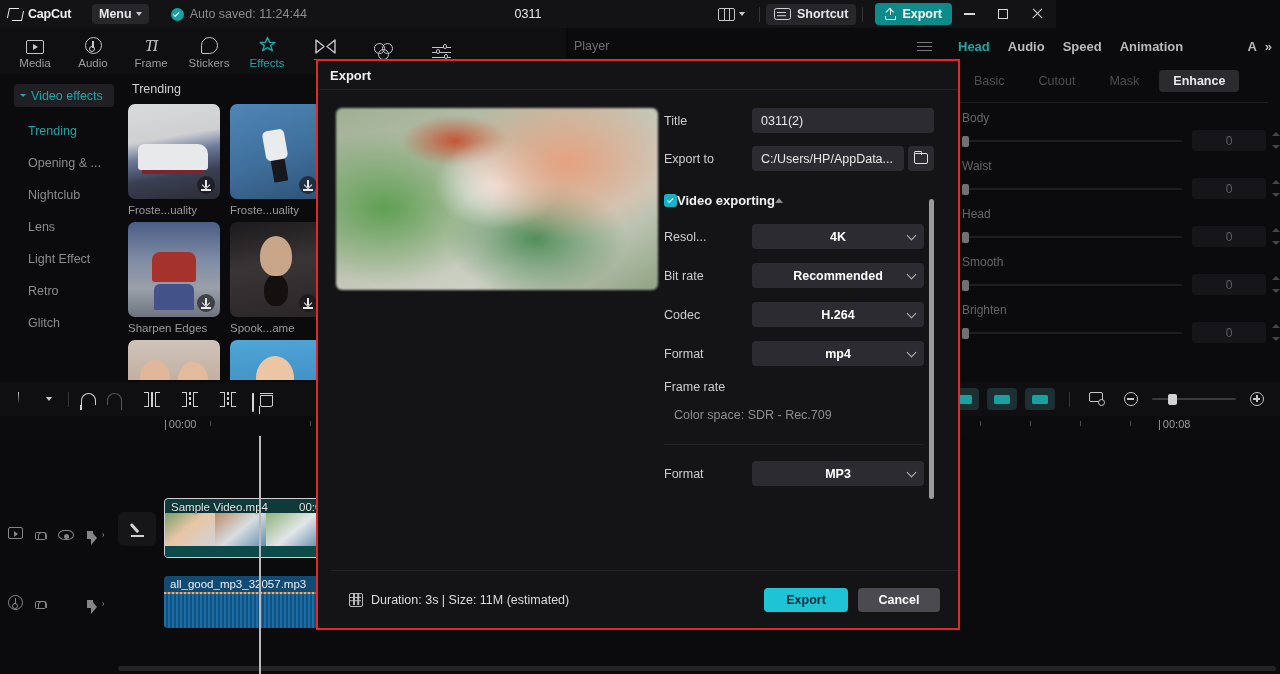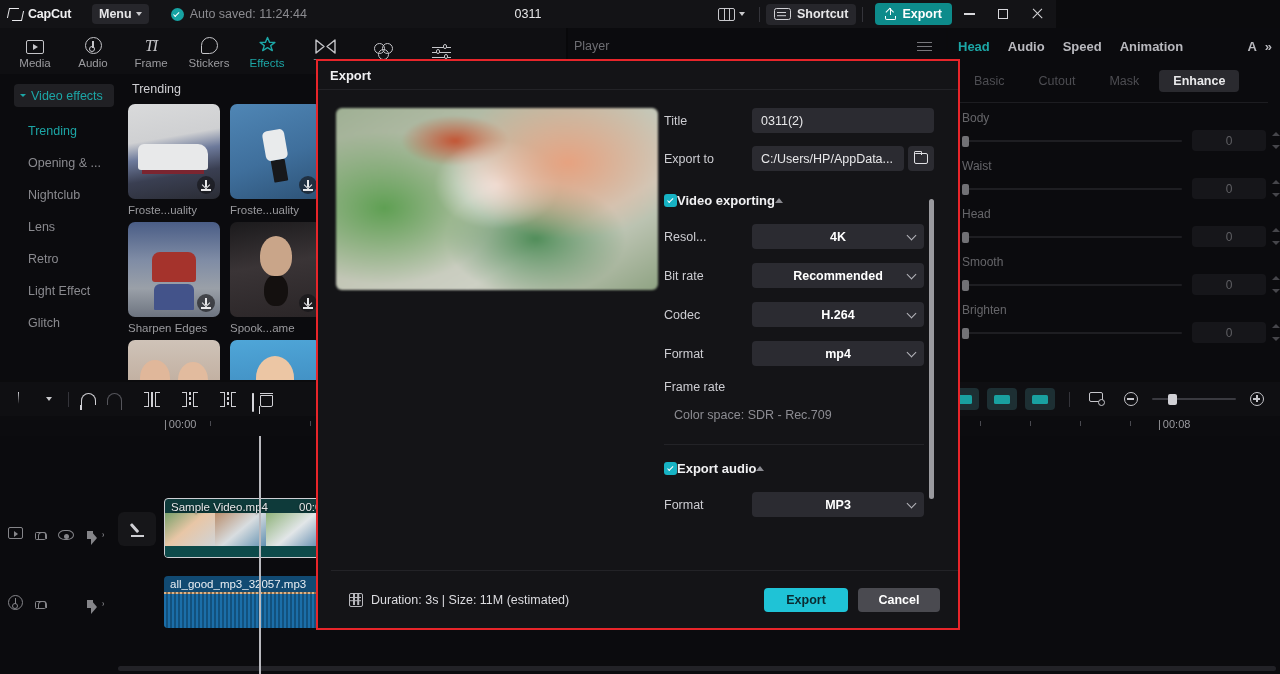--- a/index.html
+++ b/index.html
@@ -431,22 +431,22 @@
   <div class="leftpanel">
     <div class="cat-col">
       <div class="cat-head">
         <span class="caret-sm"></span>
         <span>Video effects</span>
       </div>
       <div class="cat-item active">Trending</div>
       <div class="cat-item">Opening &amp; ...</div>
       <div class="cat-item">Nightclub</div>
       <div class="cat-item">Lens</div>
+      <div class="cat-item">Light Effect</div>
       <div class="cat-item">Retro</div>
-      <div class="cat-item">Light Effect</div>
       <div class="cat-item">Glitch</div>
     </div>
     <div class="grid-col">
       <div class="grid-title">Trending</div>
       <div class="thumbs">
         <div class="thumb-cell">
           <div class="thumb t1">
               <span class="dl">
                 <i></i>
               </span>
@@ -791,27 +791,20 @@
             </span>
           </div>
           <div class="sel-row">
             <span class="sel-label">Frame rate</span>
           </div>
 
           <div class="colorspace">Color space: SDR - Rec.709</div>
 
           <div class="hr"></div>
 
-          <div class="sec-head">
-            <span class="cb">
-                <span></span>
-              </span>
-            <span class="sec-title">Export audio</span>
-            <span class="caret-u"></span>
-          </div>
 
           <div class="sel-row">
             <span class="sel-label">Format</span>
             <span class="sel">
               <span>MP3</span>
               <span class="chv"></span>
             </span>
           </div>
         </div>
       </div>

